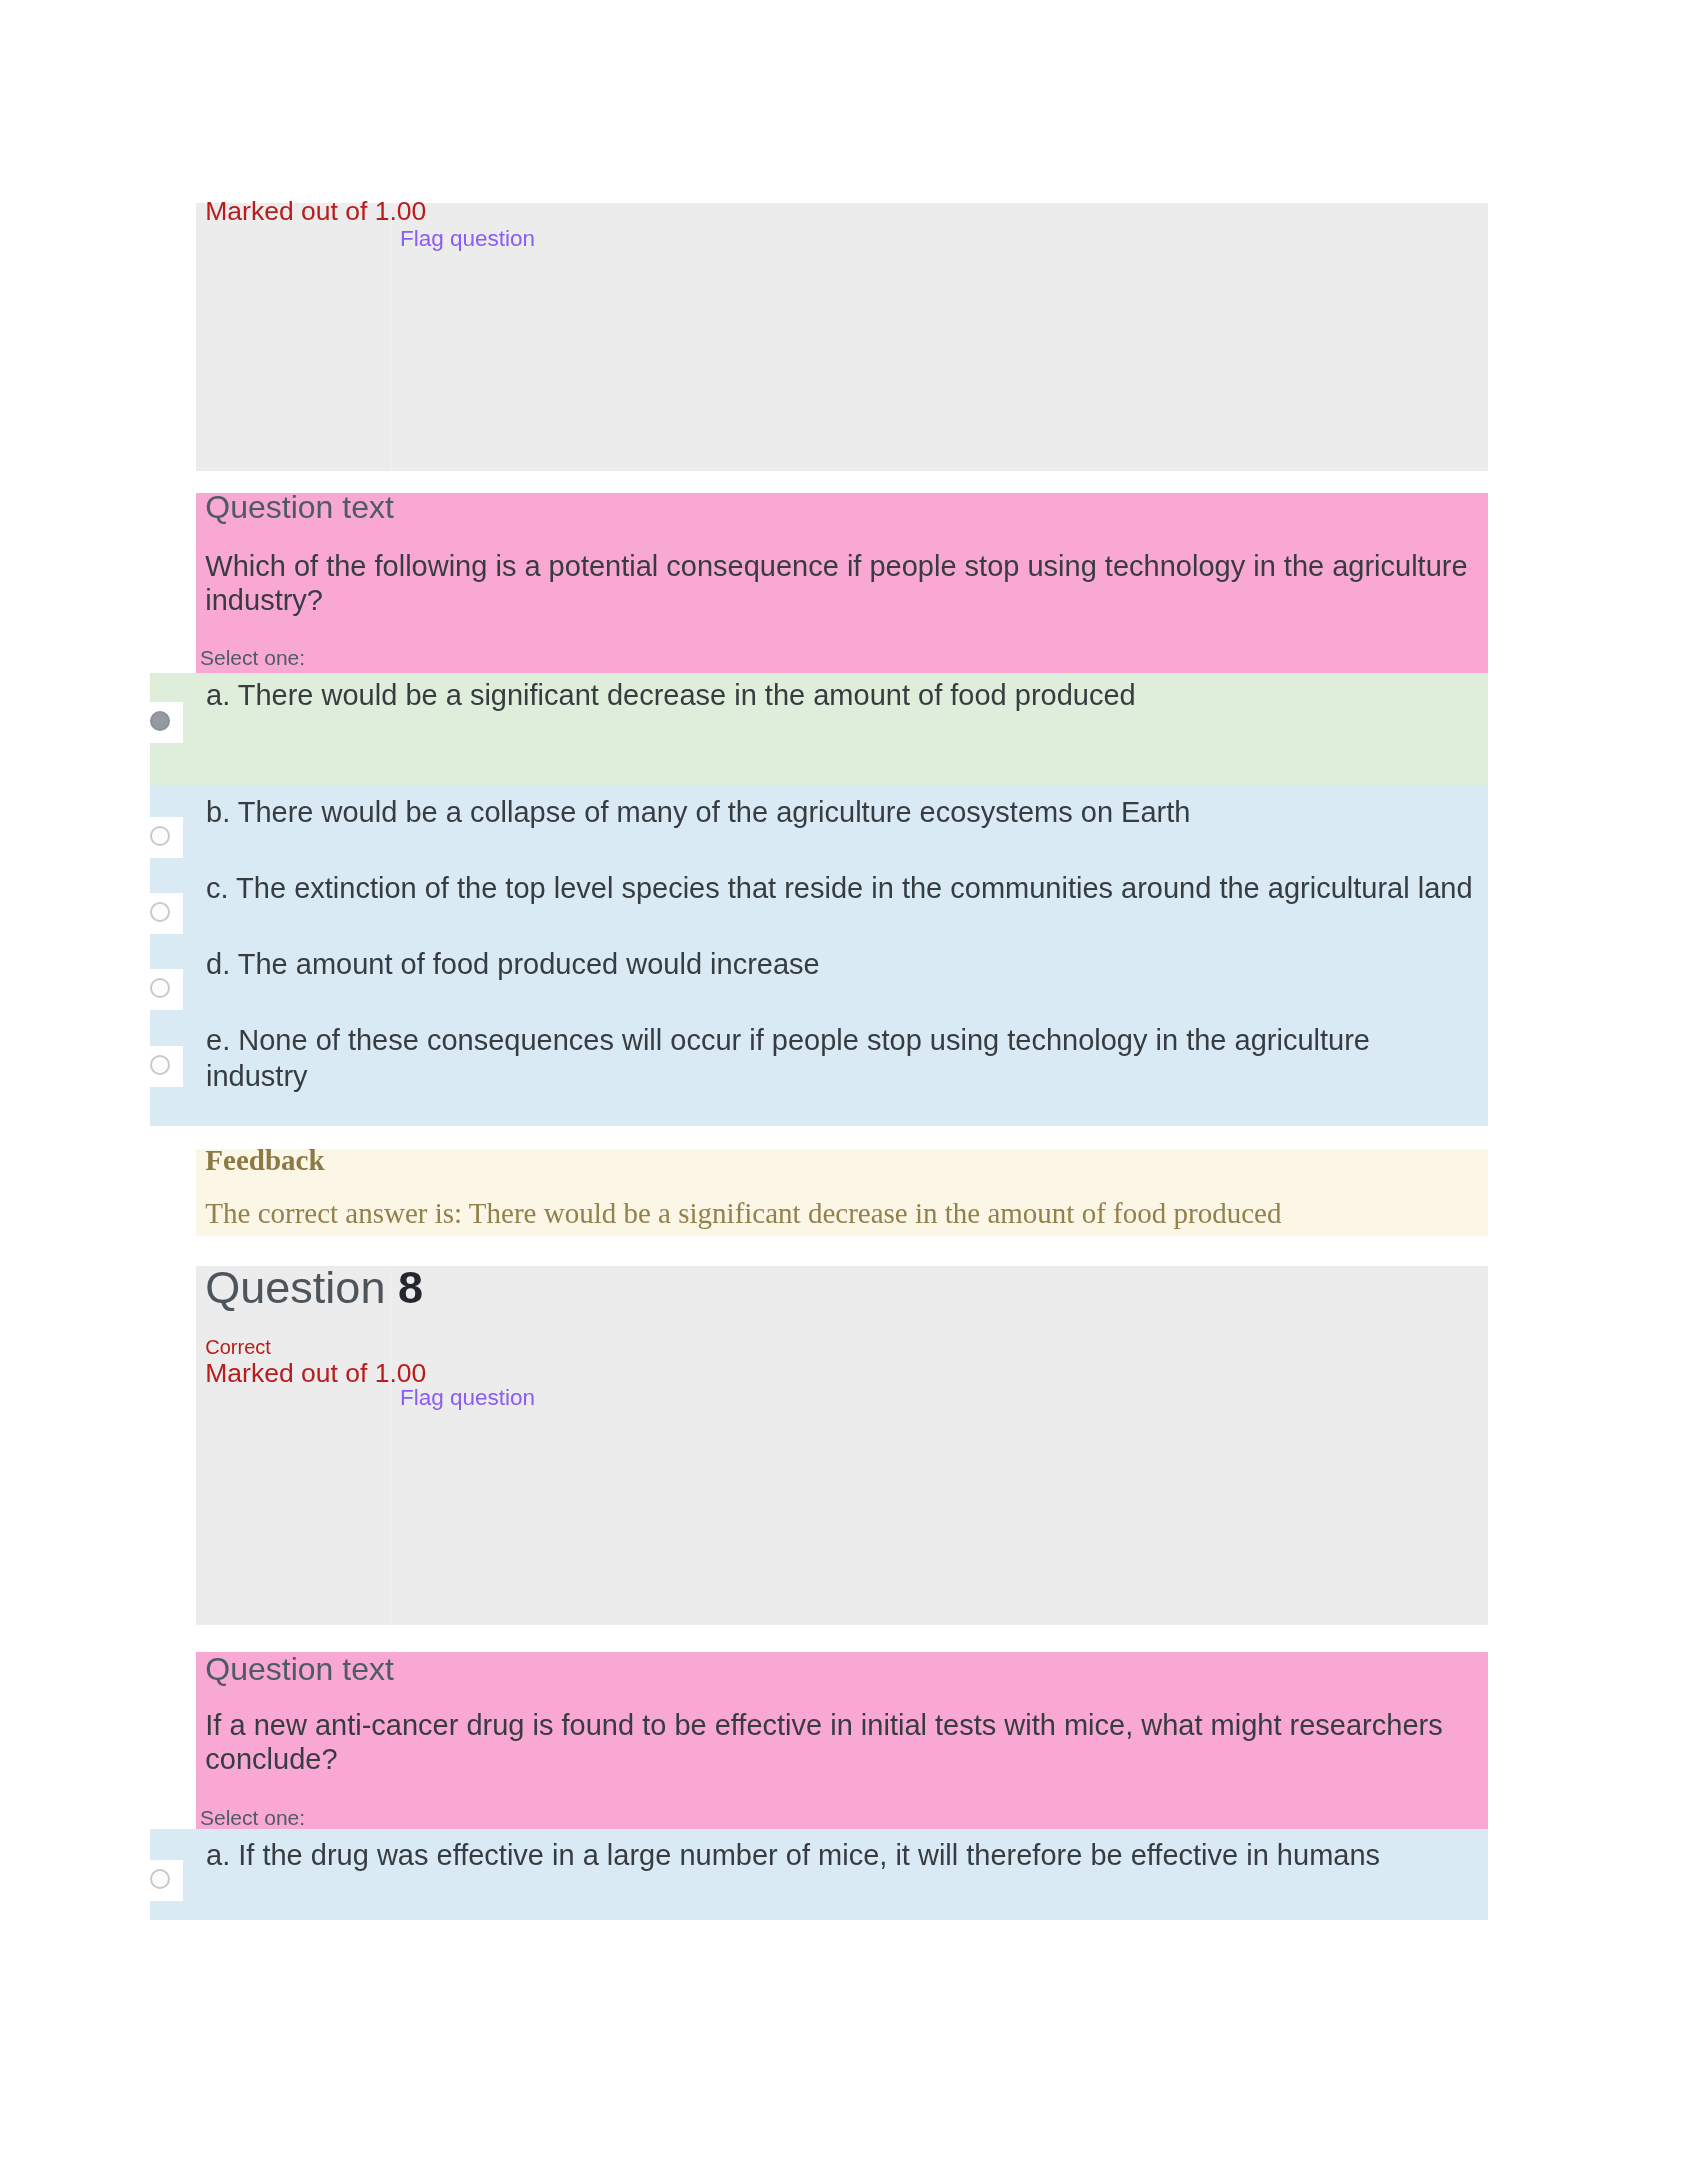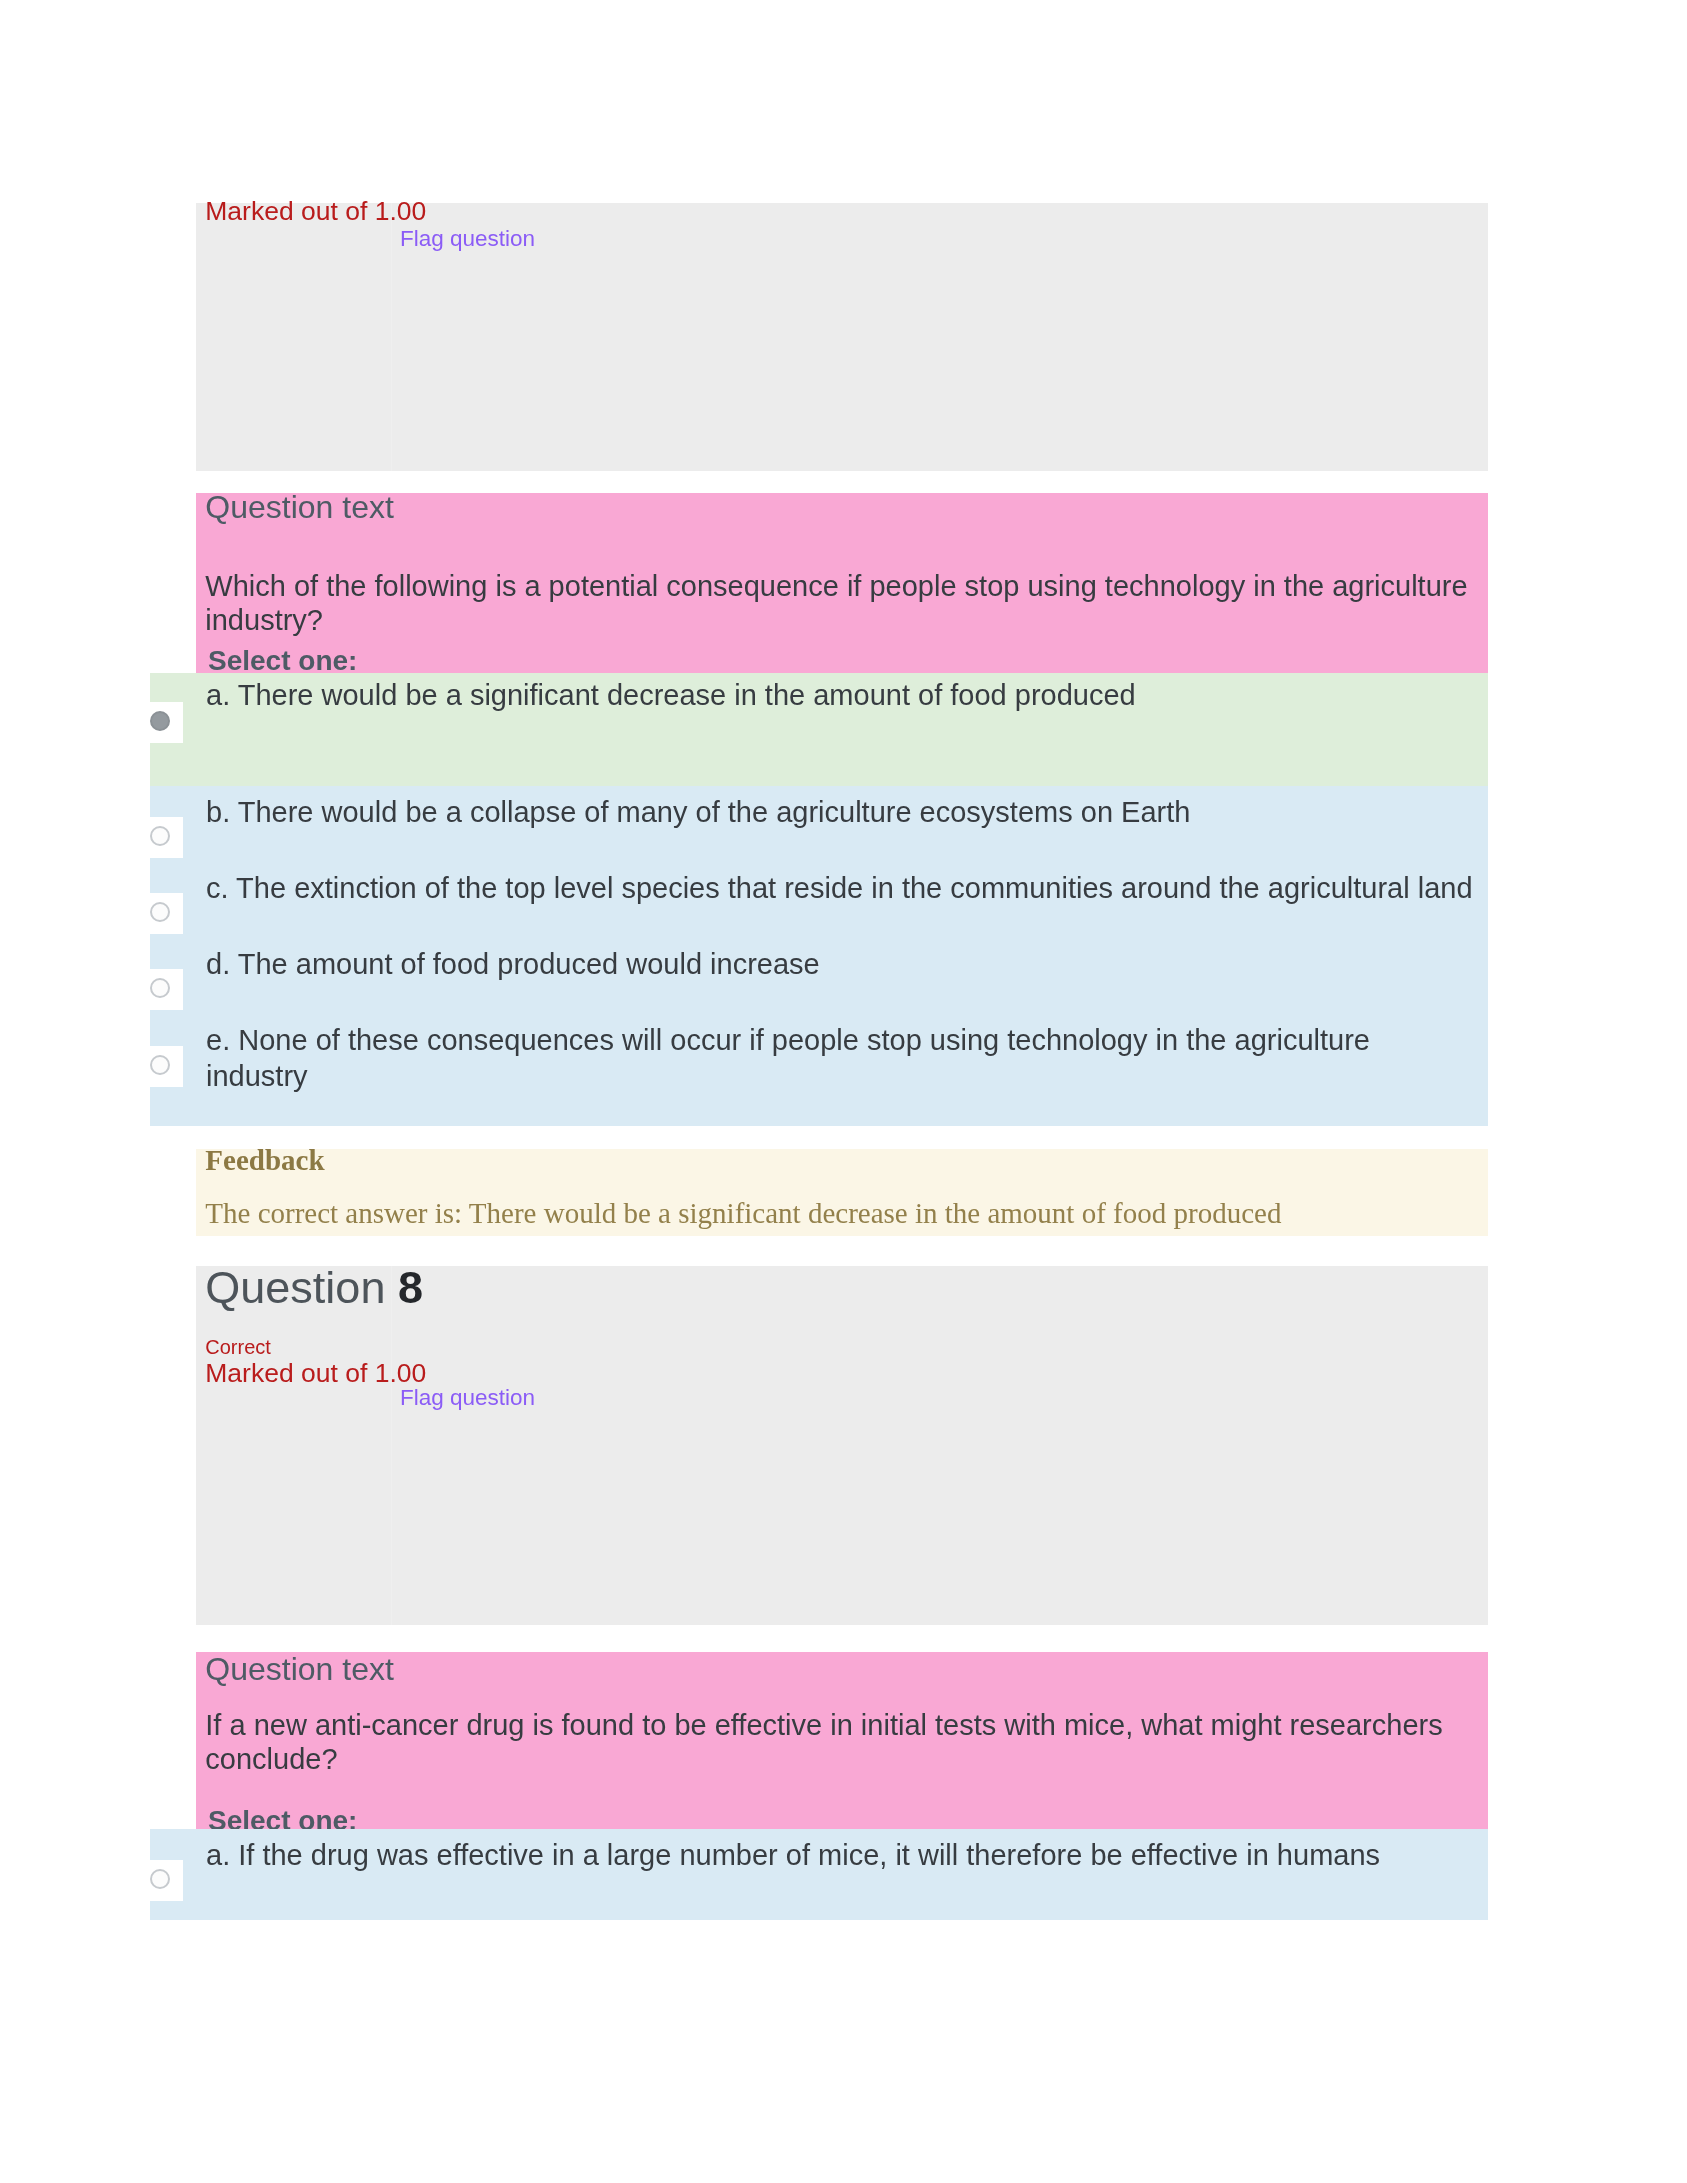--- a/index.html
+++ b/index.html
@@ -16,21 +16,21 @@
        line-height:1;letter-spacing:0;white-space:nowrap;}
   .qno b{font-weight:700;color:#24272b;}
   .meta{position:absolute;left:9.3px;font-size:26.5px;color:#b91c1c;line-height:1;white-space:nowrap;}
   .meta.small{font-size:20px;}
   .flagline{position:absolute;left:204px;font-size:22.5px;color:#8b5cf6;line-height:1;white-space:nowrap;}
 
   
   .qcontent{background:#f9a8d4;position:relative;box-sizing:border-box;}
   .label{position:absolute;left:9.3px;font-size:32px;color:#4e5b65;line-height:1;white-space:nowrap;}
   .qtext{position:absolute;left:9.3px;width:1273px;font-size:29px;color:#373c41;line-height:34px;}
-  .anslabel{position:absolute;left:12px;font-size:28px;color:#4e5b65;line-height:1;white-space:nowrap;font-weight:bold;}
+  .anslabel{position:absolute;left:4px;font-size:21px;color:#4e5b65;line-height:1;white-space:nowrap;}
 
   .opt{position:absolute;left:-46px;width:1338px;box-sizing:border-box;background:#d9eaf4;}
   .opt.correct{background:#deeeda;}
   .radiobox{position:absolute;width:44px;height:41px;background:#ffffff;}
   .radio{position:absolute;width:20px;height:20px;border-radius:50%;
          background:#fcfcfc;border:2px solid #c6cace;box-sizing:border-box;}
   .radio.on{background:#949a9f;border-color:#8b9196;}
   .otext{position:absolute;left:56px;width:1273px;font-size:29px;color:#373c41;line-height:36px;}
 
   
@@ -46,21 +46,21 @@
   <div class="qcard" style="top:203px;">
 
     <div class="info" style="height:268px;">
       <div class="gutter"></div>
       <div class="meta" style="top:-5.3px;">Marked out of 1.00</div>
       <div class="flagline" style="top:25px;">Flag question</div>
     </div>
 
     <div class="qcontent" style="margin-top:22px;height:633px;">
       <div class="label" style="top:-2px;">Question text</div>
-      <div class="qtext" style="top:56px;margin-top:20px;">Which of the following is a potential consequence if people stop using technology in the agriculture industry?</div>
+      <div class="qtext" style="top:56px;">Which of the following is a potential consequence if people stop using technology in the agriculture industry?</div>
       <div class="anslabel" style="top:154px;">Select one:</div>
 
       <div class="opt correct" style="top:180px;height:113px;">
         <span class="radiobox" style="left:-10.6px;top:29px;"></span>
           <span class="radio on" style="left:0px;top:38px;"></span>
         <div class="otext" style="top:4px;"><span>a.</span> <span>There would be a significant decrease in the amount of food produced</span></div>
       </div>
       <div class="opt" style="top:293px;height:76px;">
         <span class="radiobox" style="left:-10.6px;top:31px;"></span>
           <span class="radio" style="left:0px;top:40px;"></span>

